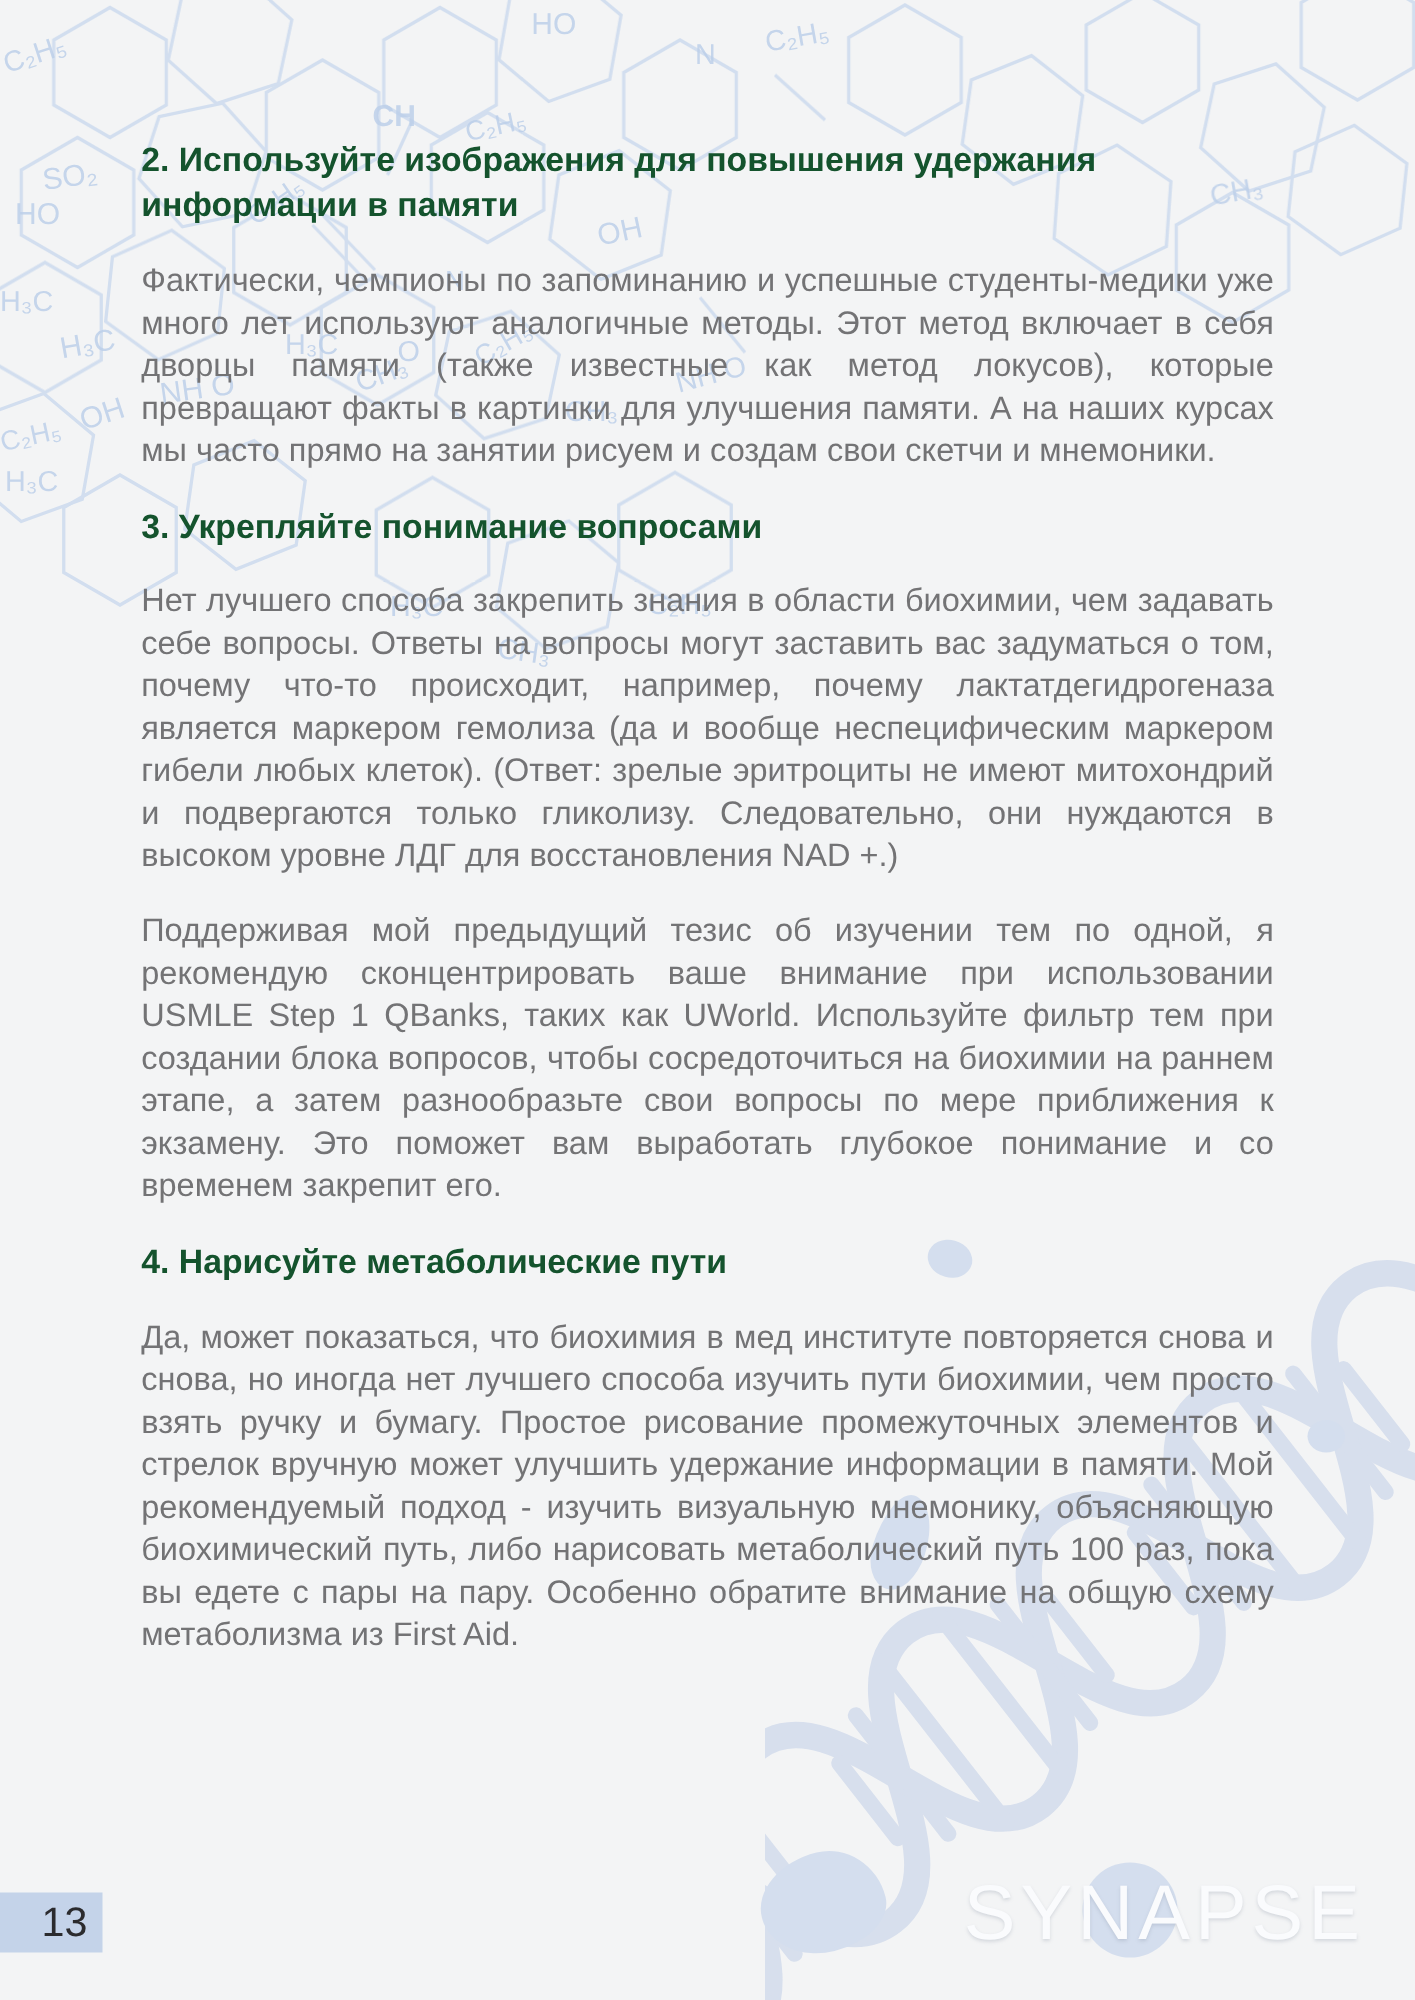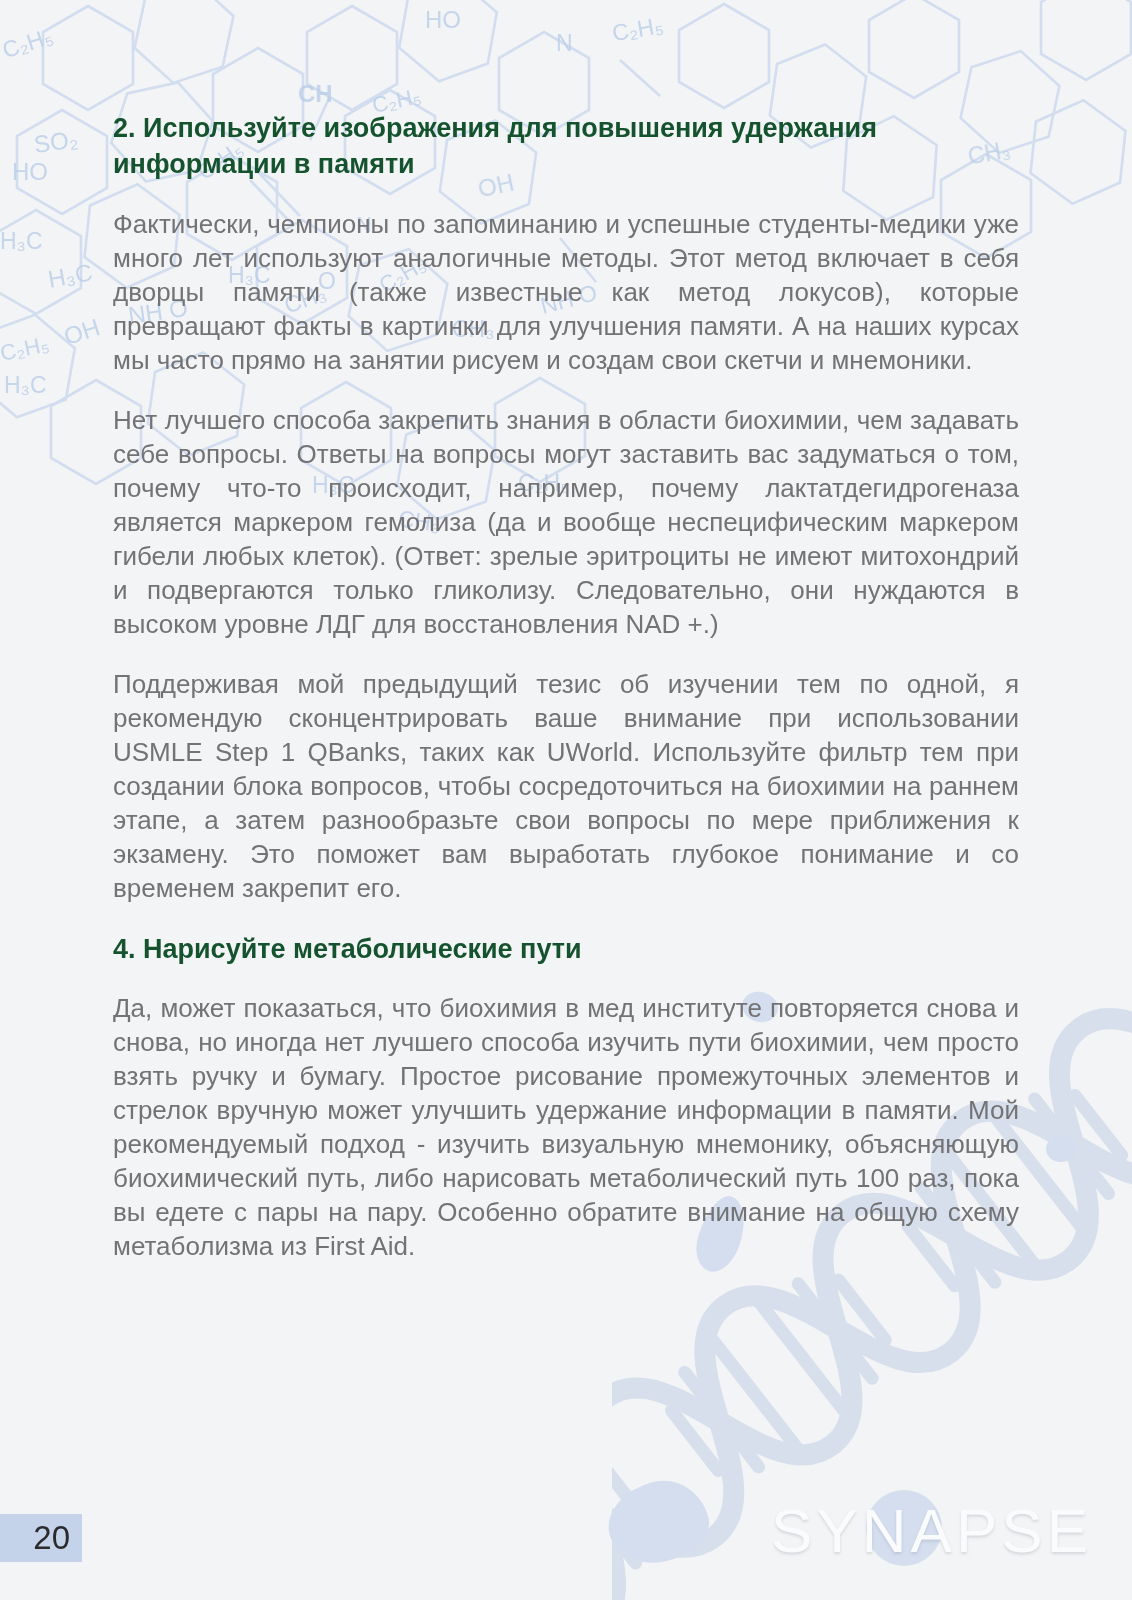--- a/index.html
+++ b/index.html
@@ -156,25 +156,26 @@
   <div class="blob" style="left:700px;top:1195px;width:42px;height:78px;border-radius:46% 54% 50% 50%/60% 55% 45% 40%;transform:rotate(18deg);"></div>
   <div class="blob" style="left:608px;top:1482px;width:100px;height:80px;border-radius:55% 45% 50% 50%/50% 60% 40% 50%;transform:rotate(-14deg);"></div>
   <div class="blob" style="left:1046px;top:1136px;width:30px;height:26px;"></div>
   <div class="blob brand-blob"></div>
 
   <div class="content">
 
     <h2 class="section-heading first">2. Используйте изображения для повышения удержания информации в памяти</h2>
     <p class="body-p">Фактически, чемпионы по запоминанию и успешные студенты-медики уже много лет используют аналогичные методы. Этот метод включает в себя дворцы памяти (также известные как метод локусов), которые превращают факты в картинки для улучшения памяти. А на наших курсах мы часто прямо на занятии рисуем и создам свои скетчи и мнемоники.</p>
 
+    <h2 class="section-heading">3. Укрепляйте понимание вопросами</h2>
     <p class="body-p">Нет лучшего способа закрепить знания в области биохимии, чем задавать себе вопросы. Ответы на вопросы могут заставить вас задуматься о том, почему что-то происходит, например, почему лактатдегидрогеназа является маркером гемолиза (да и вообще неспецифическим маркером гибели любых клеток). (Ответ: зрелые эритроциты не имеют митохондрий и подвергаются только гликолизу. Следовательно, они нуждаются в высоком уровне ЛДГ для восстановления NAD +.)</p>
     <p class="body-p">Поддерживая мой предыдущий тезис об изучении тем по одной, я рекомендую сконцентрировать ваше внимание при использовании USMLE Step 1 QBanks, таких как UWorld. Используйте фильтр тем при создании блока вопросов, чтобы сосредоточиться на биохимии на раннем этапе, а затем разнообразьте свои вопросы по мере приближения к экзамену. Это поможет вам выработать глубокое понимание и со временем закрепит его.</p>
 
     <h2 class="section-heading">4. Нарисуйте метаболические пути</h2>
     <p class="body-p">Да, может показаться, что биохимия в мед институте повторяется снова и снова, но иногда нет лучшего способа изучить пути биохимии, чем просто взять ручку и бумагу. Простое рисование промежуточных элементов и стрелок вручную может улучшить удержание информации в памяти. Мой рекомендуемый подход - изучить визуальную мнемонику, объясняющую биохимический путь, либо нарисовать метаболический путь 100 раз, пока вы едете с пары на пару. Особенно обратите внимание на общую схему метаболизма из First Aid.</p>
   </div>
 
   <div class="page-number-badge">
-    <span>20</span>
+    <span>13</span>
   </div>
   <div class="brand-watermark">SYNAPSE</div>
 
 </div>
 
 </body></html>

